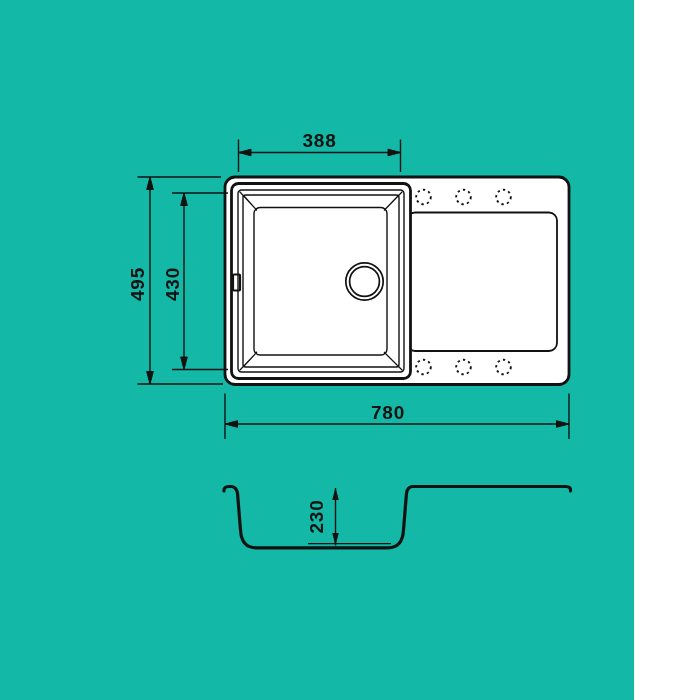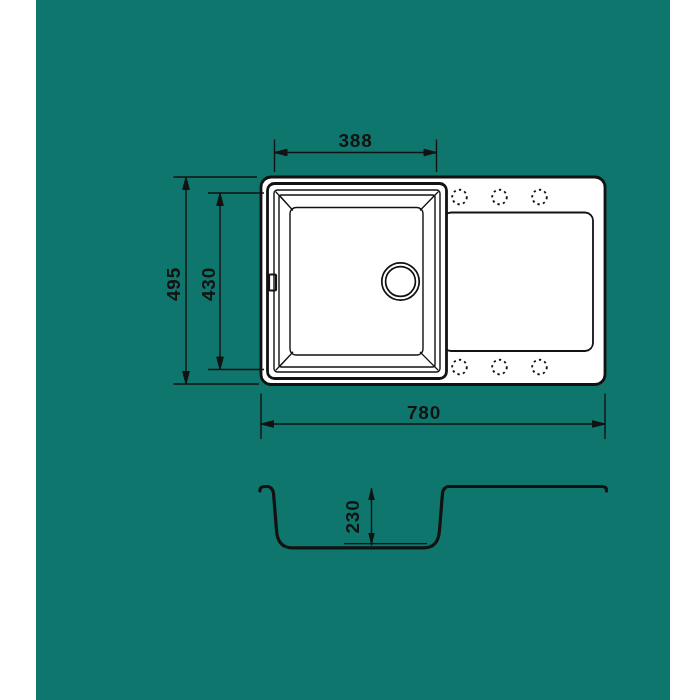--- a/index.html
+++ b/index.html
@@ -4,23 +4,22 @@
 <style>
   html, body {
     margin: 0;
     padding: 0;
     background: #ffffff;
   }
   .canvas {
     position: relative;
     width: 634px;
     height: 700px;
-    background: #0f766e;
+    background: #14b8a6;
     overflow: hidden;
-    margin-left: 36px;
   }
   svg {
     display: block;
     width: 700px;
     height: 700px;
   }
   .dim-text {
     font-family: "Liberation Sans", sans-serif;
     font-size: 19px;
     font-weight: bold;

